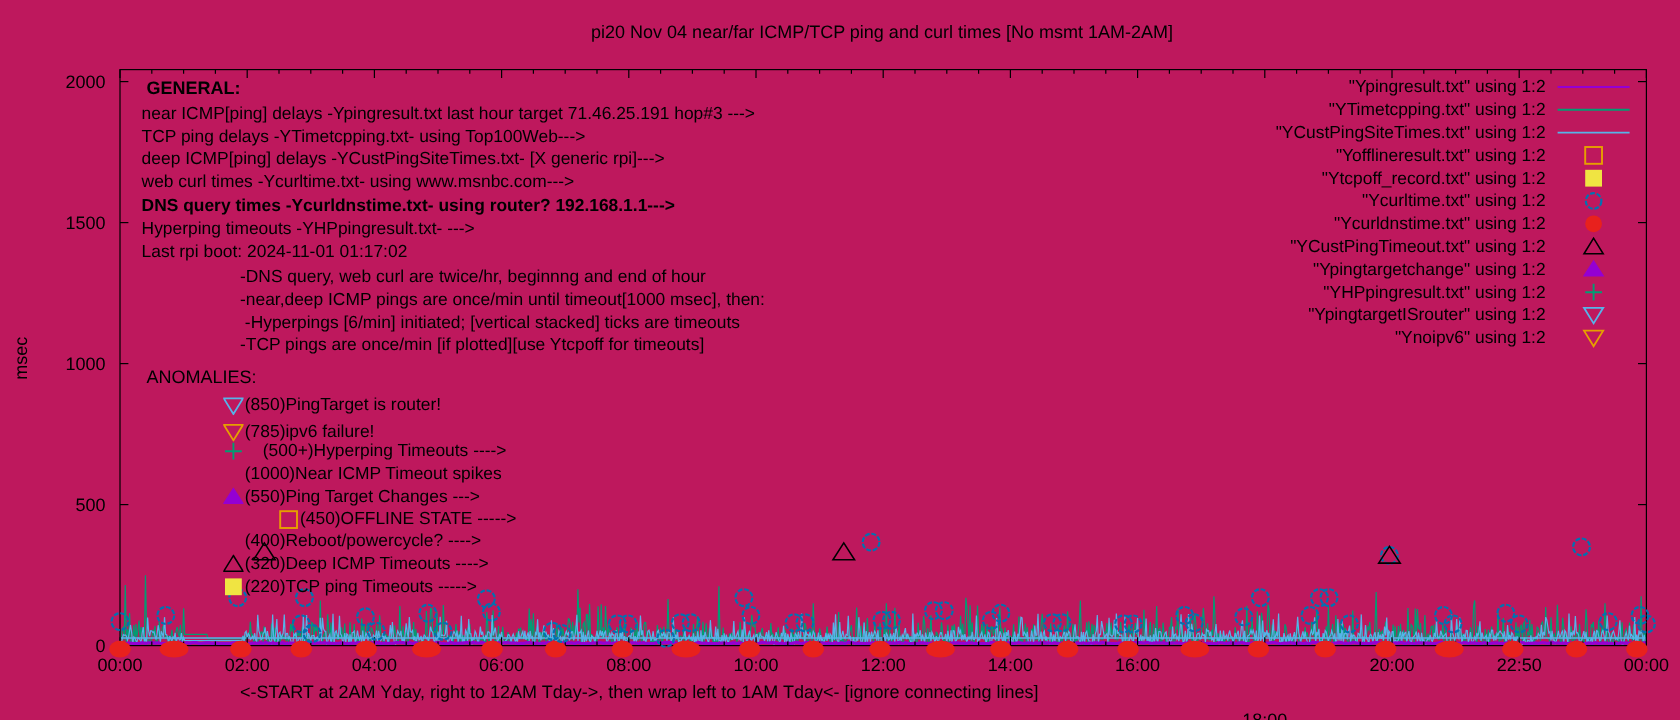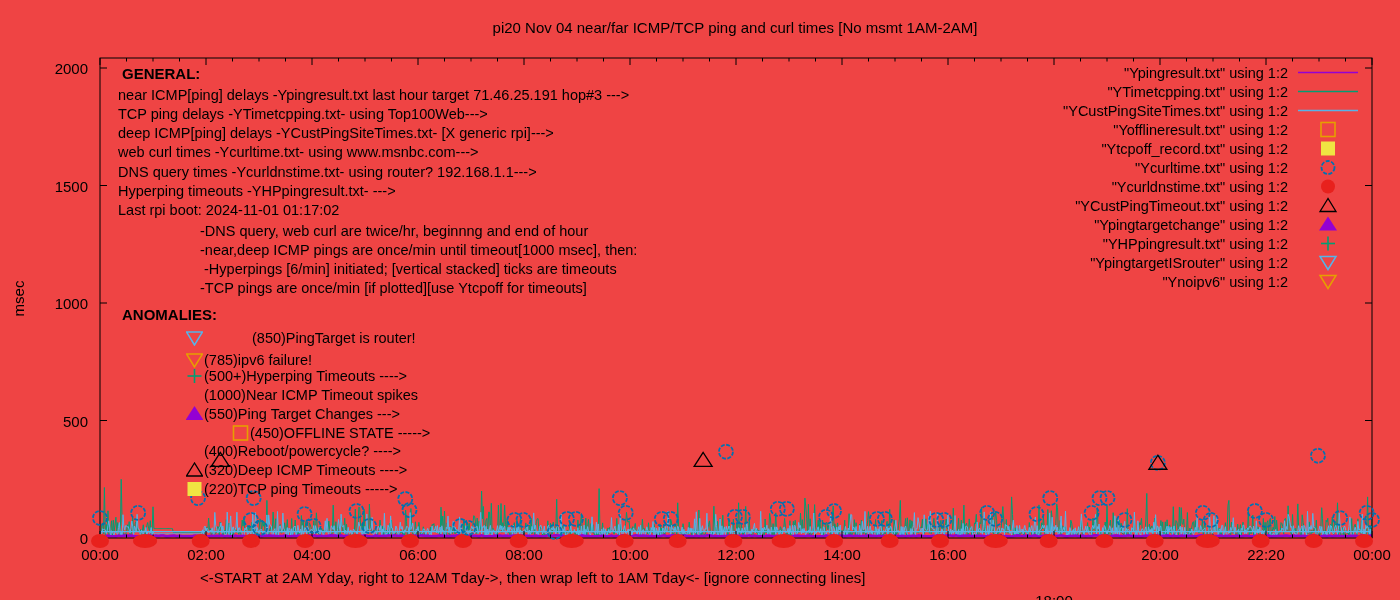--- a/index.html
+++ b/index.html
@@ -1,28 +1,28 @@
 <!DOCTYPE html>
 <html><head>
 <meta charset="utf-8">
 <style>
   html,body{margin:0;padding:0;background:#ffffff;}
-  #stage{position:relative;width:1400px;height:600px;background:#ef4444;overflow:hidden;
+  #stage{position:relative;width:1400px;height:600px;background:#be185d;overflow:hidden;
          font-family:"Liberation Sans","DejaVu Sans",sans-serif;color:#000;}
   #plot-svg{position:absolute;left:0;top:0;}
   .chart-title{position:absolute;left:0;top:19px;width:1470px;text-align:center;font-size:15px;}
   .ylabel{position:absolute;left:-62px;top:290px;width:160px;text-align:center;
           transform:rotate(-90deg);font-size:15px;}
   .xlabel{position:absolute;left:200px;top:569px;width:1072px;text-align:left;font-size:15px;}
   .ytick{position:absolute;width:60px;text-align:right;font-size:15px;}
   .xtick{position:absolute;width:60px;text-align:center;font-size:15px;top:546px;}
   .gen-head{position:absolute;left:122px;top:65px;font-size:15px;font-weight:bold;}
   .gen-line{position:absolute;left:118px;font-size:14.5px;white-space:pre;}
   .gen-ind{position:absolute;left:200px;font-size:14.5px;white-space:pre;}
-  .ano-head{position:absolute;left:122px;top:306px;font-size:15px;font-weight:bold;}
+  .ano-head{position:absolute;left:122px;top:306px;font-size:15px;font-weight:normal;}
   .ano-row{position:absolute;left:186px;height:19px;font-size:14.5px;white-space:pre;
            display:flex;align-items:center;}
   .ano-marker{display:inline-block;width:17px;height:16px;margin-right:1px;flex:0 0 17px;}
   .legend{position:absolute;left:980px;top:63px;width:380px;}
   .legend-row{display:flex;align-items:center;height:19px;}
   .legend-label{flex:1;text-align:right;font-size:14.5px;white-space:pre;}
   .legend-sample{width:64px;height:17px;margin-left:8px;flex:0 0 64px;}
 </style>
 </head>
 <body>
@@ -240,48 +240,48 @@
       <div class="xtick" style="left: 176px;">02:00</div>
       <div class="xtick" style="left: 282px;">04:00</div>
       <div class="xtick" style="left: 388px;">06:00</div>
       <div class="xtick" style="left: 494px;">08:00</div>
       <div class="xtick" style="left: 600px;">10:00</div>
       <div class="xtick" style="left: 706px;">12:00</div>
       <div class="xtick" style="left: 812px;">14:00</div>
       <div class="xtick" style="left: 918px;">16:00</div>
       <div class="xtick" style="left: 1024px; margin-top: 46px;">18:00</div>
       <div class="xtick" style="left: 1130px;">20:00</div>
-      <div class="xtick" style="left: 1236px;">22:20</div>
+      <div class="xtick" style="left: 1236px;">22:50</div>
       <div class="xtick" style="left: 1342px;">00:00</div>
     </div>
 
   <div class="gen-head">GENERAL:</div>
   <div id="general-lines">
       <div class="gen-line" style="top: 86.5px;">near ICMP[ping] delays -Ypingresult.txt last hour target 71.46.25.191 hop#3 ---&gt;</div>
       <div class="gen-line" style="top: 105.8px;">TCP ping delays -YTimetcpping.txt- using Top100Web---&gt;</div>
       <div class="gen-line" style="top: 125.1px;">deep ICMP[ping] delays -YCustPingSiteTimes.txt- [X generic rpi]---&gt;</div>
       <div class="gen-line" style="top: 144.4px;">web curl times -Ycurltime.txt- using www.msnbc.com---&gt;</div>
-      <div class="gen-line" style="top: 163.7px;">DNS query times -Ycurldnstime.txt- using router? 192.168.1.1---&gt;</div>
+      <div class="gen-line" style="top: 163.7px; font-weight: bold;">DNS query times -Ycurldnstime.txt- using router? 192.168.1.1---&gt;</div>
       <div class="gen-line" style="top: 183px;">Hyperping timeouts -YHPpingresult.txt- ---&gt;</div>
       <div class="gen-line" style="top: 202.3px;">Last rpi boot: 2024-11-01 01:17:02</div>
       <div class="gen-ind" style="top: 222.5px;">-DNS query, web curl are twice/hr, beginnng and end of hour</div>
       <div class="gen-ind" style="top: 241.8px;">-near,deep ICMP pings are once/min until timeout[1000 msec], then:</div>
       <div class="gen-ind" style="top: 261.1px;"> -Hyperpings [6/min] initiated; [vertical stacked] ticks are timeouts</div>
       <div class="gen-ind" style="top: 280.4px;">-TCP pings are once/min [if plotted][use Ytcpoff for timeouts]</div>
     </div>
 
   <div class="ano-head">ANOMALIES:</div>
   <div id="anomaly-rows">
-      <div class="ano-row" style="top: 328.5px; gap: 48px;"><span class="ano-marker"><svg xmlns="http://www.w3.org/2000/svg" width="17" height="16">
+      <div class="ano-row" style="top: 328.5px;"><span class="ano-marker"><svg xmlns="http://www.w3.org/2000/svg" width="17" height="16">
             <polygon points="8.5,15 0.5,2 16.5,2" fill="none" stroke="#56b4e9" stroke-width="1.5"></polygon>
           </svg></span><span>(850)PingTarget is router!</span></div>
       <div class="ano-row" style="top: 350px;"><span class="ano-marker"><svg xmlns="http://www.w3.org/2000/svg" width="17" height="16">
             <polygon points="8.5,15 0.5,2 16.5,2" fill="none" stroke="#e69f00" stroke-width="1.5"></polygon>
           </svg></span><span>(785)ipv6 failure!</span></div>
-      <div class="ano-row" style="top: 366.3px;"><span class="ano-marker"><svg xmlns="http://www.w3.org/2000/svg" width="17" height="16">
+      <div class="ano-row" style="top: 366.3px; gap: 15px;"><span class="ano-marker"><svg xmlns="http://www.w3.org/2000/svg" width="17" height="16">
             <line x1="1.5" y1="8" x2="15.5" y2="8" stroke="#009e73" stroke-width="1.6"></line>
             <line x1="8.5" y1="1" x2="8.5" y2="15" stroke="#009e73" stroke-width="1.6"></line>
           </svg></span><span>(500+)Hyperping Timeouts ----&gt;</span></div>
       <div class="ano-row" style="top: 385.2px;"><span class="ano-marker"></span><span>(1000)Near ICMP Timeout spikes</span></div>
       <div class="ano-row" style="top: 404.1px;"><span class="ano-marker"><svg xmlns="http://www.w3.org/2000/svg" width="17" height="16">
             <polygon points="8.5,0 -0.5,14 17.5,14" fill="#9400d3"></polygon>
           </svg></span><span>(550)Ping Target Changes ---&gt;</span></div>
       <div class="ano-row" style="top: 423px; padding-left: 46px;"><span class="ano-marker"><svg xmlns="http://www.w3.org/2000/svg" width="17" height="16">
             <rect x="1.5" y="1" width="14" height="14" fill="none" stroke="#e69f00" stroke-width="1.6"></rect>
           </svg></span><span>(450)OFFLINE STATE -----&gt;</span></div>

